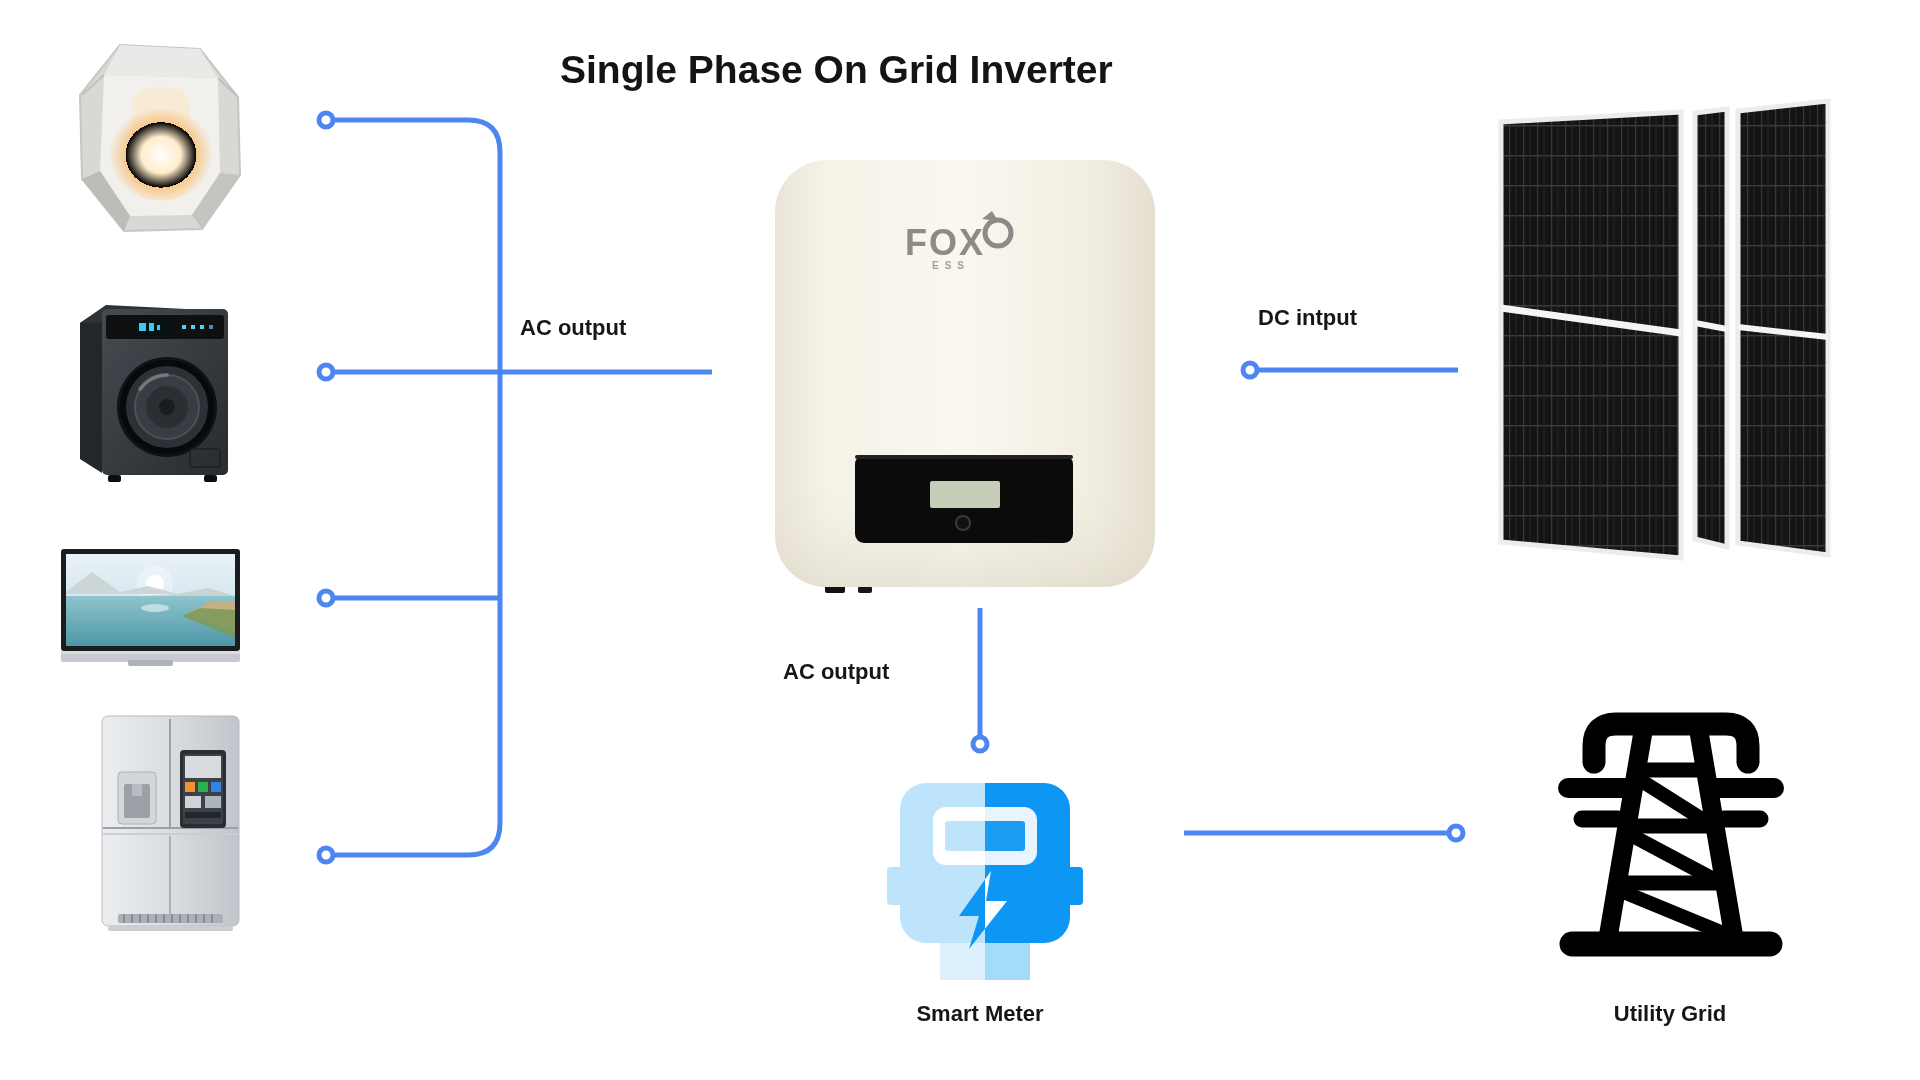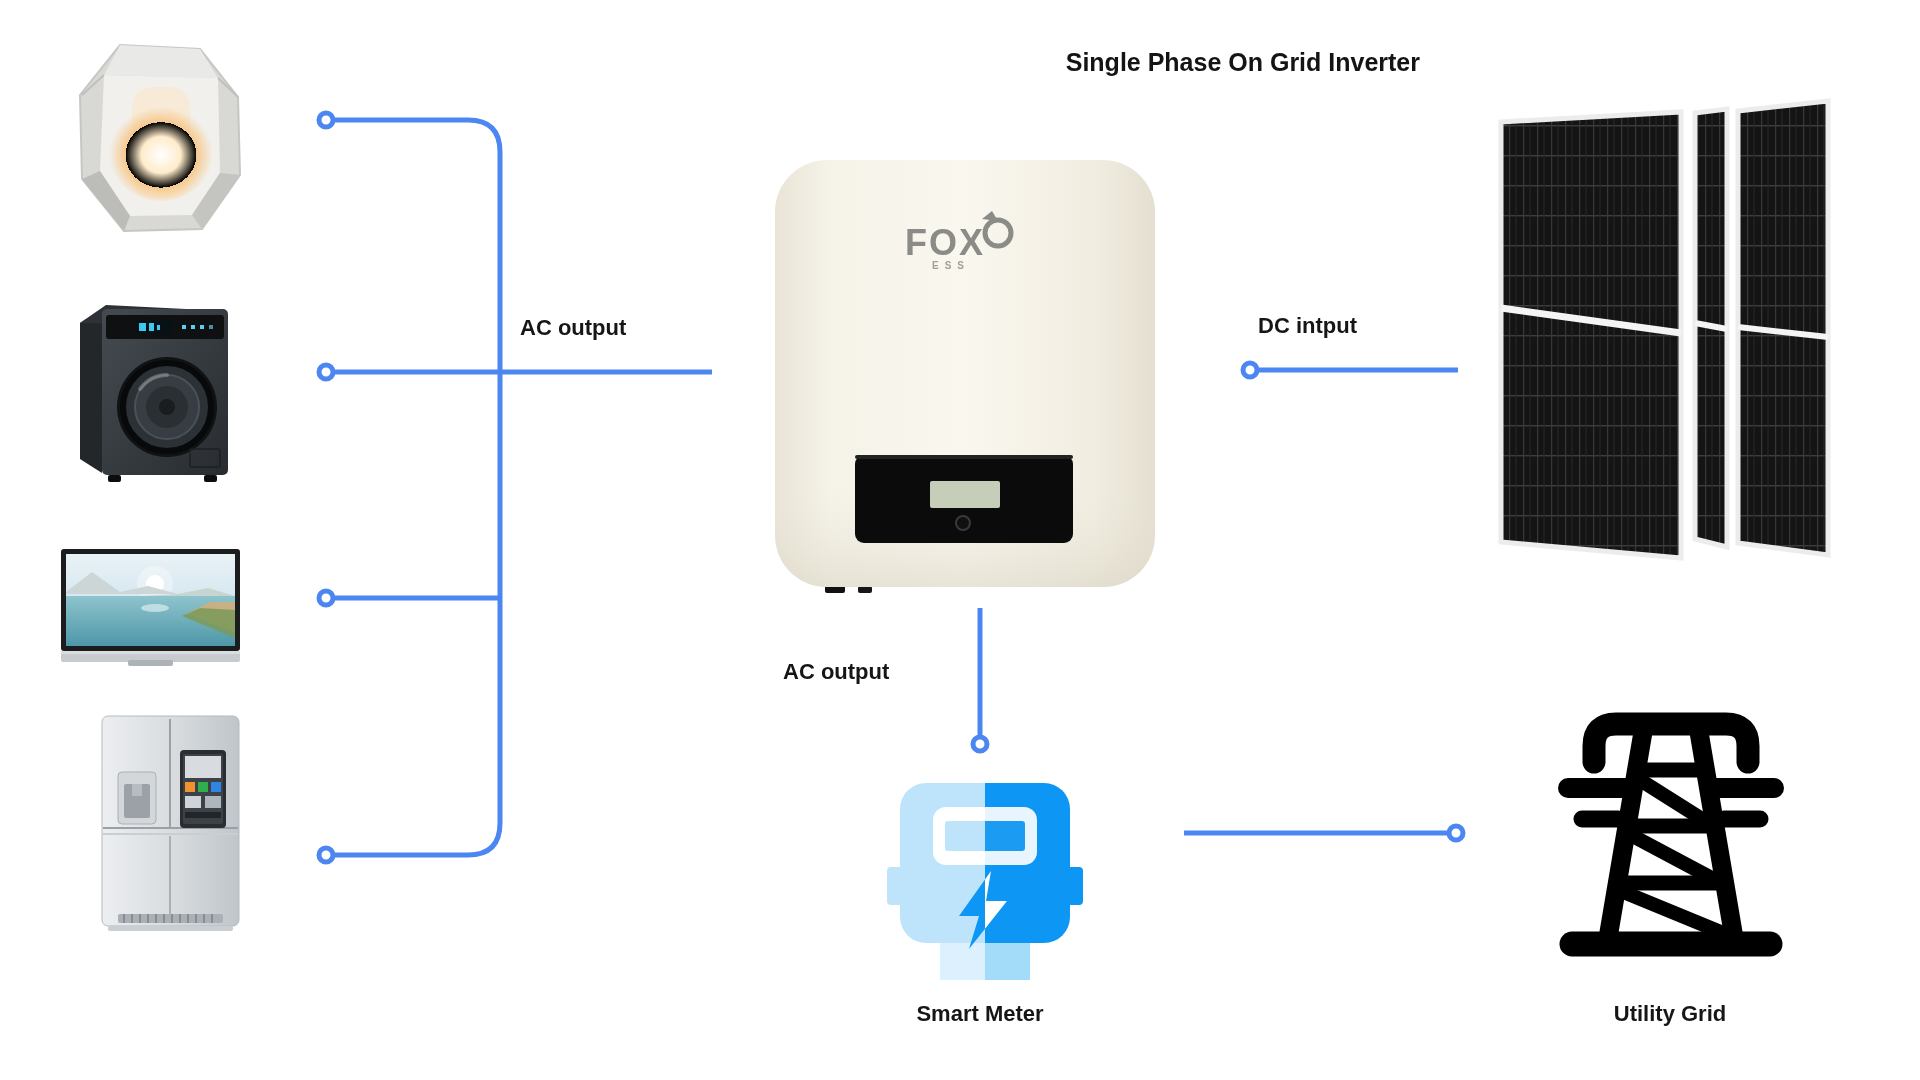--- a/index.html
+++ b/index.html
@@ -7,22 +7,22 @@
     position:relative;width:1920px;height:1080px;background:#ffffff;
     font-family:"Liberation Sans",sans-serif;overflow:hidden;
   }
   .abs{position:absolute;}
   .label{
     position:absolute;font-weight:700;font-size:22px;color:#161616;
     white-space:nowrap;line-height:1;
   }
   .label.centered{text-align:center;}
   #title{
-    position:absolute;left:560px;top:50px;width:860px;text-align:right;
-    font-weight:700;font-size:25px;color:#141414;line-height:1;
+    position:absolute;left:560px;top:50px;width:860px;text-align:left;
+    font-weight:700;font-size:39px;color:#141414;line-height:1;
   }
   svg text{font-family:"Liberation Sans",sans-serif;}
 </style>
 </head>
 <body>
 
 <div id="canvas">
 
   <svg class="abs" style="left:0;top:0" width="1920" height="1080" viewBox="0 0 1920 1080">
     <g fill="none" stroke="#4c86f1" stroke-width="5">
@@ -40,21 +40,21 @@
       <circle cx="326" cy="855" r="7"></circle>
       <circle cx="1250" cy="370" r="7"></circle>
       <circle cx="980" cy="744" r="7"></circle>
       <circle cx="1456" cy="833" r="7"></circle>
     </g>
   </svg>
 
   <div id="title">Single Phase On Grid Inverter</div>
 
   <div class="label" style="left:520px;top:317px">AC output</div>
-  <div class="label" style="left:1258px;top:315px">DC intput</div>
+  <div class="label" style="left:1258px;top:307px">DC intput</div>
   <div class="label" style="left:783px;top:661px">AC output</div>
   <div class="label centered" style="left:1520px;top:1003px;width:300px">Utility Grid</div>
   <div class="label centered" style="left:830px;top:1003px;width:300px">Smart Meter</div>
 
   <svg class="abs" style="left:70px;top:35px" width="180" height="205" viewBox="0 0 180 205">
     <defs>
       <radialGradient id="lampGlow" cx="50%" cy="52%" r="50%">
         <stop offset="0%" stop-color="#ffffff"></stop>
         <stop offset="38%" stop-color="#ffeccb"></stop>
         <stop offset="68%" stop-color="#f6c armored"></stop>

